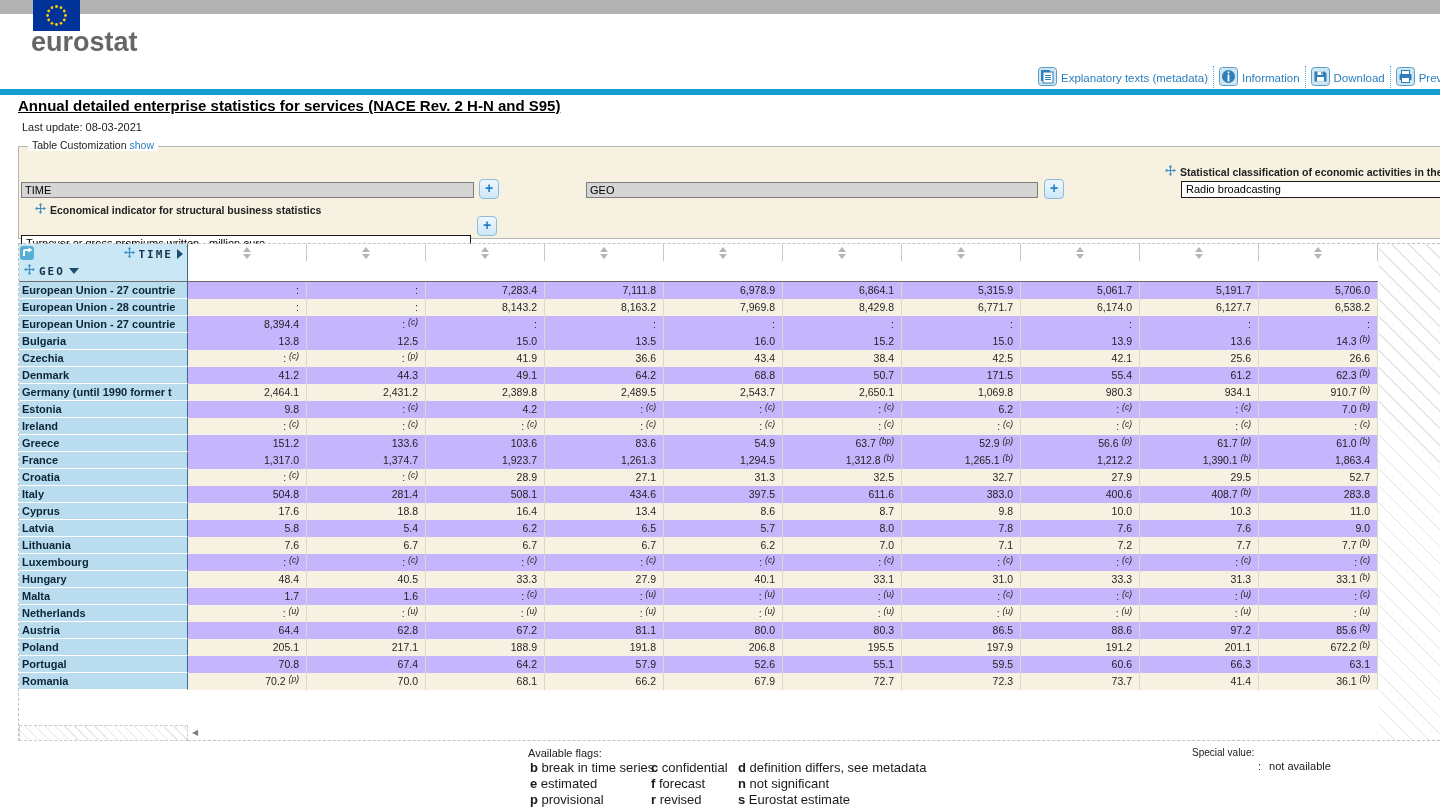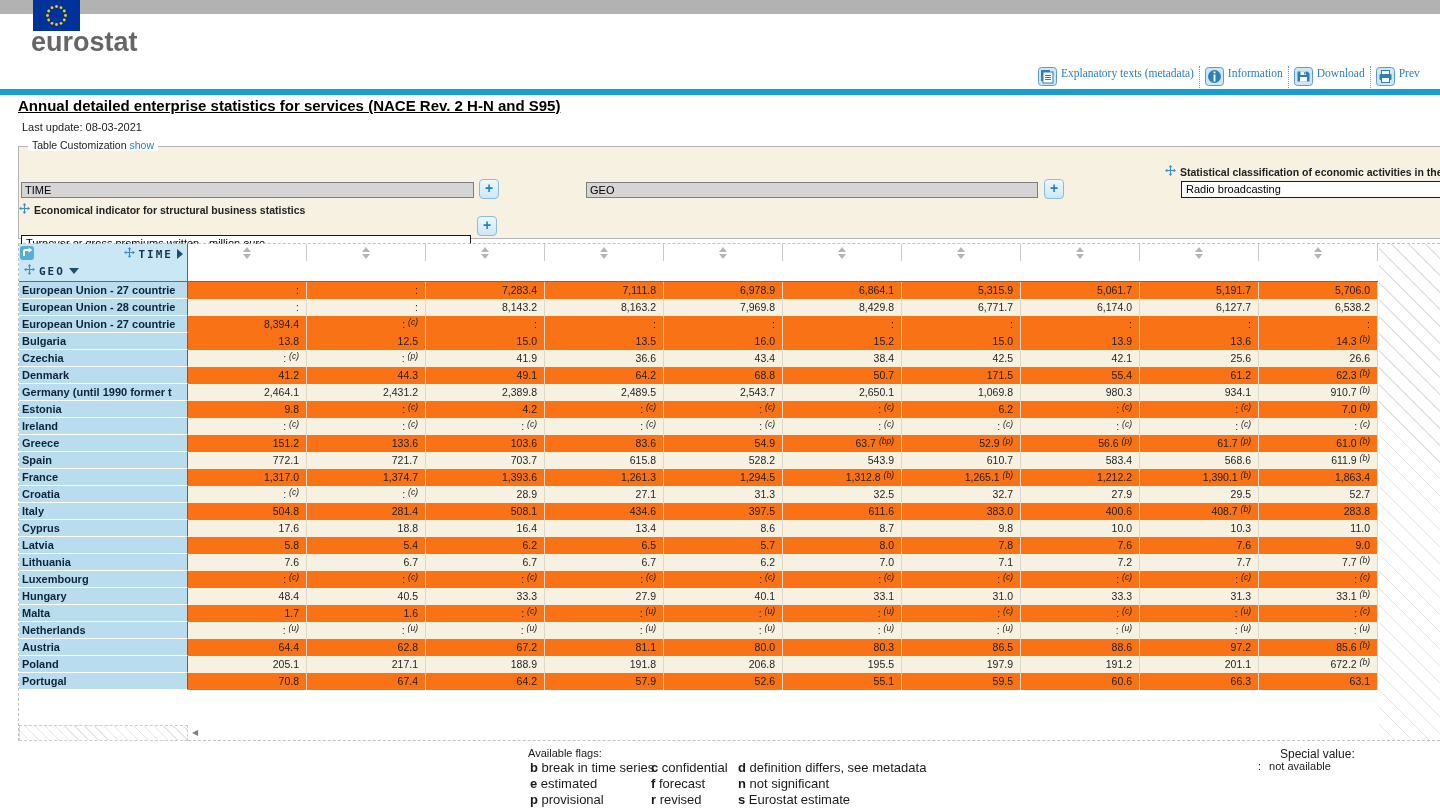--- a/index.html
+++ b/index.html
@@ -6,21 +6,21 @@
   html,body { width:1440px; height:810px; overflow:hidden; background:#fff;
     font-family:"Liberation Sans","DejaVu Sans",sans-serif; }
   .abs { position:absolute; }
 
   
   #topbar { left:0; top:0; width:1440px; height:14px; background:#b2b2b2; }
   #euflag { left:33px; top:0; width:47px; height:31px; }
   #brand { left:31px; top:27px; font-size:27px; font-weight:bold; color:#666; letter-spacing:0px; }
 
   #toolbar { left:1033px; top:64px; height:28px; display:flex; align-items:center; white-space:nowrap; }
-  .tb-item { display:flex; align-items:flex-start; padding:0 5px; cursor:pointer;font-family:Liberation Serif, serif; }
+  .tb-item { display:flex; align-items:center; padding:0 5px; cursor:pointer; }
   .tb-item span.lbl { color:#2a7fbf; font-size:11.5px; margin-left:4px; }
   .tb-sep { border-left:1px dotted #55a7d4; height:24px; }
 
   #bluebar { left:0; top:89px; width:1440px; height:6px; background:#169dd2; }
 
   #pagetitle { left:18px; top:97px; font-size:15px; font-weight:bold; color:#000;text-decoration:underline; }
   #lastupdate { left:22px; top:121px; font-size:11px; color:#1a1a1a; }
 
   
   #custom { left:18px; top:146px; width:1422px; height:93px; background:#f7f1e2;
@@ -62,35 +62,35 @@
     font-size:11px; color:#123a5a; background:#c9e7f4; border-right:1px solid #9fb4bf; cursor:pointer; }
   #sortrow { display:flex; background:#fff; }
   .sortcell { width:119px; height:17px; border-right:1px solid #c9c9c9; display:flex;
     flex-direction:column; align-items:center; justify-content:center; cursor:pointer; }
   .tri-up { width:0; height:0; border-left:4px solid transparent; border-right:4px solid transparent;
     border-bottom:5px solid #b5b5b5; margin-bottom:2px; }
   .tri-dn { width:0; height:0; border-left:4px solid transparent; border-right:4px solid transparent;
     border-top:5px solid #b5b5b5; }
 
   #tbody { left:0; top:38px; width:1359px; }
-  .trow { display:flex; height:17px; background:#f97316; }
+  .trow { display:flex; height:17px; background:#c4b5fd; }
   .trow.alt .dcell { background:#f6f1e1; }
   .rowhead { width:169px; background:#b9ddef; border-right:1px solid #3f6b85;
     border-bottom:1px solid #fff; font-weight:bold; font-size:11px; color:#0d2438;
     padding:2px 2px 0 3px; white-space:nowrap; overflow:hidden; line-height:13px; cursor:pointer; }
   .dcell { width:119px; border-right:1px solid #dcd7c8; text-align:right; font-size:10.5px;
     color:#1f1f1f; padding:2px 7px 0 0; line-height:13px; white-space:nowrap; }
   .flag { font-size:8.5px; font-style:italic; position:relative; top:-3px; }
 
   
   #flags-title { left:528px; top:747px; font-size:11px; color:#1a1a1a; }
   .flagcol { position:absolute; top:760px; font-size:13px; color:#1a1a1a; }
   .flagcol .flagitem { height:16px; line-height:16px; white-space:nowrap; }
   #flagcol0 { left:530px; } #flagcol1 { left:651px; } #flagcol2 { left:738px; }
-  #special-title { left:1280px; top:747px; font-size:12px; color:#1a1a1a; }
+  #special-title { left:1192px; top:747px; font-size:10px; color:#1a1a1a; }
   #special-val { left:1258px; top:760px; font-size:11px; color:#1a1a1a; }
   #special-val b { font-weight:normal; margin-right:8px; }
 </style>
 </head>
 <body>
 
 <div class="abs" id="topbar"></div>
 
 <div class="abs" id="euflag">
   <svg width="47" height="31" viewBox="0 0 47 31">
@@ -190,21 +190,21 @@
             <rect x="2" y="5.4" width="8" height="1.2"></rect>
           </g>
         </svg>
     </span>
     <span>Statistical classification of economic activities in the Eu</span>
   </div>
   <div class="abs selbox" style="left:1162px; top:34px; width:300px;">
     <span>Radio broadcasting</span>
   </div>
 
-  <div class="abs dimlabel" style="left:0; top:56px;justify-content:space-between;">
+  <div class="abs dimlabel" style="left:16px; top:56px;justify-content:space-between;">
     <span>
       <svg width="11" height="11" viewBox="0 0 12 12">
           <g fill="#3b8fc4">
             <path d="M6 0l2 2.5H4z"></path>
             <path d="M6 12l2-2.5H4z"></path>
             <path d="M0 6l2.5-2v4z"></path>
             <path d="M12 6l-2.5-2v4z"></path>
             <rect x="5.4" y="2" width="1.2" height="8"></rect>
             <rect x="2" y="5.4" width="8" height="1.2"></rect>
           </g>
@@ -440,38 +440,25 @@
         <div class="dcell">133.6</div>
         <div class="dcell">103.6</div>
         <div class="dcell">83.6</div>
         <div class="dcell">54.9</div>
         <div class="dcell">63.7 <span class="flag">(bp)</span></div>
         <div class="dcell">52.9 <span class="flag">(p)</span></div>
         <div class="dcell">56.6 <span class="flag">(p)</span></div>
         <div class="dcell">61.7 <span class="flag">(p)</span></div>
         <div class="dcell">61.0 <span class="flag">(b)</span></div>
       </div>
-      <div class="trow alt">
-        <div class="rowhead">Spain</div>
-        <div class="dcell">772.1</div>
-        <div class="dcell">721.7</div>
-        <div class="dcell">703.7</div>
-        <div class="dcell">615.8</div>
-        <div class="dcell">528.2</div>
-        <div class="dcell">543.9</div>
-        <div class="dcell">610.7</div>
-        <div class="dcell">583.4</div>
-        <div class="dcell">568.6</div>
-        <div class="dcell">611.9 <span class="flag">(b)</span></div>
-      </div>
       <div class="trow">
         <div class="rowhead">France</div>
         <div class="dcell">1,317.0</div>
         <div class="dcell">1,374.7</div>
-        <div class="dcell">1,393.6</div>
+        <div class="dcell">1,923.7</div>
         <div class="dcell">1,261.3</div>
         <div class="dcell">1,294.5</div>
         <div class="dcell">1,312.8 <span class="flag">(b)</span></div>
         <div class="dcell">1,265.1 <span class="flag">(b)</span></div>
         <div class="dcell">1,212.2</div>
         <div class="dcell">1,390.1 <span class="flag">(b)</span></div>
         <div class="dcell">1,863.4</div>
       </div>
       <div class="trow alt">
         <div class="rowhead">Croatia</div>
@@ -622,20 +609,33 @@
         <div class="dcell">67.4</div>
         <div class="dcell">64.2</div>
         <div class="dcell">57.9</div>
         <div class="dcell">52.6</div>
         <div class="dcell">55.1</div>
         <div class="dcell">59.5</div>
         <div class="dcell">60.6</div>
         <div class="dcell">66.3</div>
         <div class="dcell">63.1</div>
       </div>
+      <div class="trow alt">
+        <div class="rowhead">Romania</div>
+        <div class="dcell">70.2 <span class="flag">(p)</span></div>
+        <div class="dcell">70.0</div>
+        <div class="dcell">68.1</div>
+        <div class="dcell">66.2</div>
+        <div class="dcell">67.9</div>
+        <div class="dcell">72.7</div>
+        <div class="dcell">72.3</div>
+        <div class="dcell">73.7</div>
+        <div class="dcell">41.4</div>
+        <div class="dcell">36.1 <span class="flag">(b)</span></div>
+      </div>
     </div>
 
   <div class="abs hatch" id="righthatch"></div>
   <div class="abs hatch-sm" id="blhatch"></div>
   <div class="abs" id="scroll-left">◀</div>
 </div>
 
 <div class="abs" id="flags-title">Available flags:</div>
 <div class="flagcol" id="flagcol0">
     <div class="flagitem"><b>b</b> break in time series</div>

